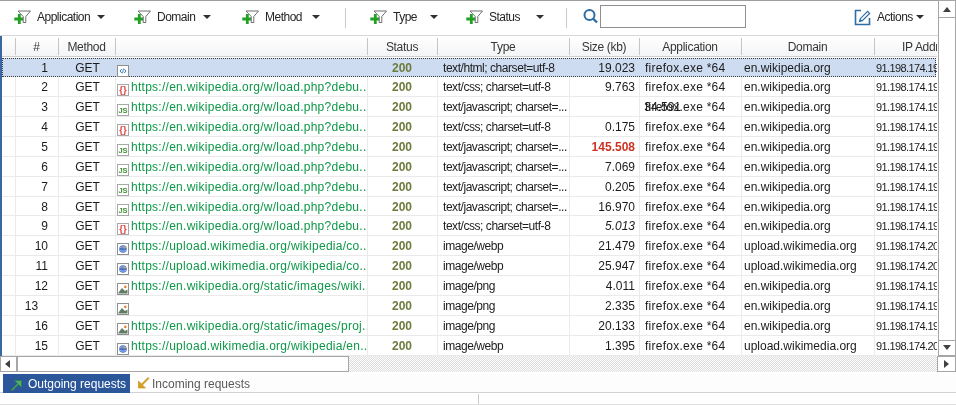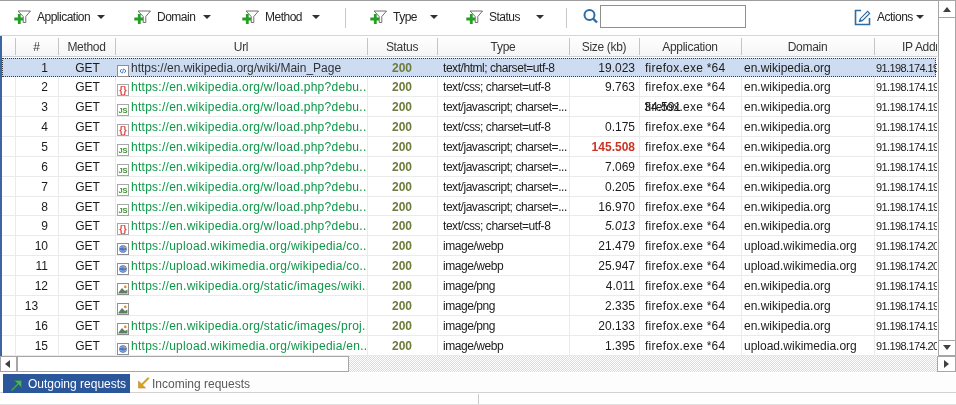--- a/index.html
+++ b/index.html
@@ -68,21 +68,20 @@
 <div class="abs" style="left:58px;top:38px;width:1px;height:17px;background:#c5c5c5;"></div>
 <div class="abs" style="left:115px;top:38px;width:1px;height:17px;background:#c5c5c5;"></div>
 <div class="abs" style="left:367px;top:38px;width:1px;height:17px;background:#c5c5c5;"></div>
 <div class="abs" style="left:437px;top:38px;width:1px;height:17px;background:#c5c5c5;"></div>
 <div class="abs" style="left:569px;top:38px;width:1px;height:17px;background:#c5c5c5;"></div>
 <div class="abs" style="left:639px;top:38px;width:1px;height:17px;background:#c5c5c5;"></div>
 <div class="abs" style="left:741px;top:38px;width:1px;height:17px;background:#c5c5c5;"></div>
 <div class="abs" style="left:874px;top:38px;width:1px;height:17px;background:#c5c5c5;"></div>
 <div class="abs hdr" style="left:15px;top:40px;width:43px;text-align:center;">#</div>
 <div class="abs hdr" style="left:58px;top:40px;width:57px;text-align:center;">Method</div>
-<div class="abs hdr" style="left:115px;top:40px;width:252px;text-align:center;">Url</div>
 <div class="abs hdr" style="left:367px;top:40px;width:70px;text-align:center;">Status</div>
 <div class="abs hdr" style="left:437px;top:40px;width:132px;text-align:center;">Type</div>
 <div class="abs hdr" style="left:569px;top:40px;width:70px;text-align:center;">Size (kb)</div>
 <div class="abs hdr" style="left:639px;top:40px;width:102px;text-align:center;">Application</div>
 <div class="abs hdr" style="left:741px;top:40px;width:133px;text-align:center;">Domain</div>
 <div class="abs hdr" style="left:902px;top:40px;width:35px;overflow:hidden;white-space:nowrap;">IP Address</div>
 <div class="abs" style="left:2px;top:57px;width:935px;height:299px;overflow:hidden;">
 <div class="abs" style="left:13px;top:0;width:1px;height:299px;background:#ebebeb;"></div>
 <div class="abs" style="left:56px;top:0;width:1px;height:299px;background:#ebebeb;"></div>
 <div class="abs" style="left:113px;top:0;width:1px;height:299px;background:#ebebeb;"></div>
@@ -94,21 +93,20 @@
 <div class="abs" style="left:872px;top:0;width:1px;height:299px;background:#ebebeb;"></div>
 <div class="abs" style="left:0;top:0.50px;width:935px;height:19.87px;">
         <div class="abs" style="left:0;top:0;width:934px;height:19.9px;background:#cddcf1;border:1px dotted #3c3c3c;box-sizing:border-box;"></div>
         <div class="abs cell" style="left:13px;top:3px;width:33px;text-align:right;">1</div>
         <div class="abs cell" style="left:56px;top:3px;width:59px;text-align:center;">GET</div>
         <div class="abs" style="left:115px;top:5px;"><svg class="icon16" viewBox="0 0 12 12">
             <rect x="0.5" y="0.5" width="11" height="11" fill="#fff" stroke="#8f8f8f"></rect>
             <path d="M4.8 4 L3 6 L4.8 8 M7.2 4 L9 6 L7.2 8" fill="none" stroke="#3f7ec0" stroke-width="1"></path>
             <line x1="5.5" y1="8.4" x2="6.5" y2="3.6" stroke="#3f7ec0" stroke-width="0.9"></line>
           </svg></div>
-        <div class="abs cell" style="left:129px;top:3px;width:236px;color:#2d3238;">https://en.wikipedia.org/wiki/Main_Page</div>
         <div class="abs cell olv" style="left:365px;top:3px;width:70px;text-align:center;">200</div>
         <div class="abs cell" style="left:441px;top:3px;width:126px;letter-spacing:-0.45px;">text/html; charset=utf-8</div>
         <div class="abs cell " style="left:567px;top:3px;width:66px;text-align:right;">19.023</div>
         <div class="abs cell" style="left:643px;top:3px;width:96px;letter-spacing:0.25px;">firefox.exe *64</div>
         <div class="abs cell" style="left:742px;top:3px;width:131px;">en.wikipedia.org</div>
         <div class="abs cell" style="left:874px;top:4px;width:62px;font-size:11px;letter-spacing:-0.6px;">91.198.174.192</div>
       </div>
 <div class="abs" style="left:0;top:20.37px;width:935px;height:19.87px;">
         <div class="abs" style="left:0;top:18.9px;width:935px;height:1px;background:#eaeaea;"></div>
         <div class="abs cell" style="left:13px;top:3px;width:33px;text-align:right;">2</div>

